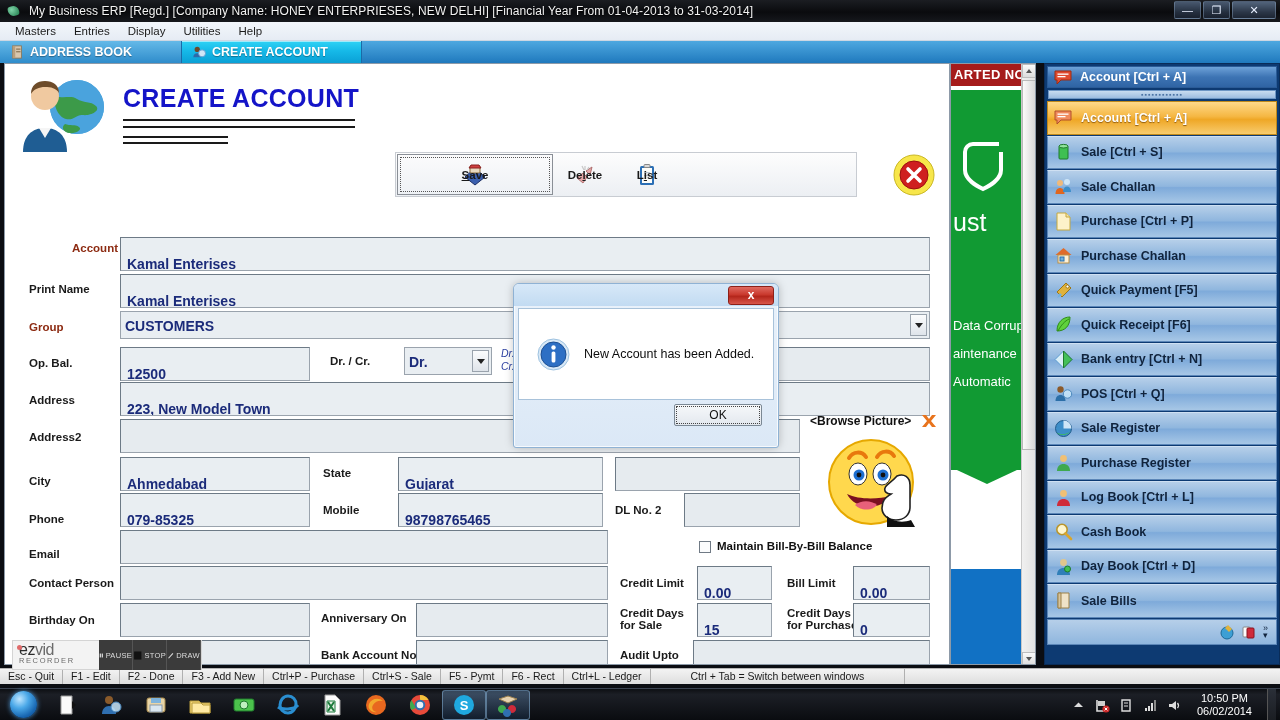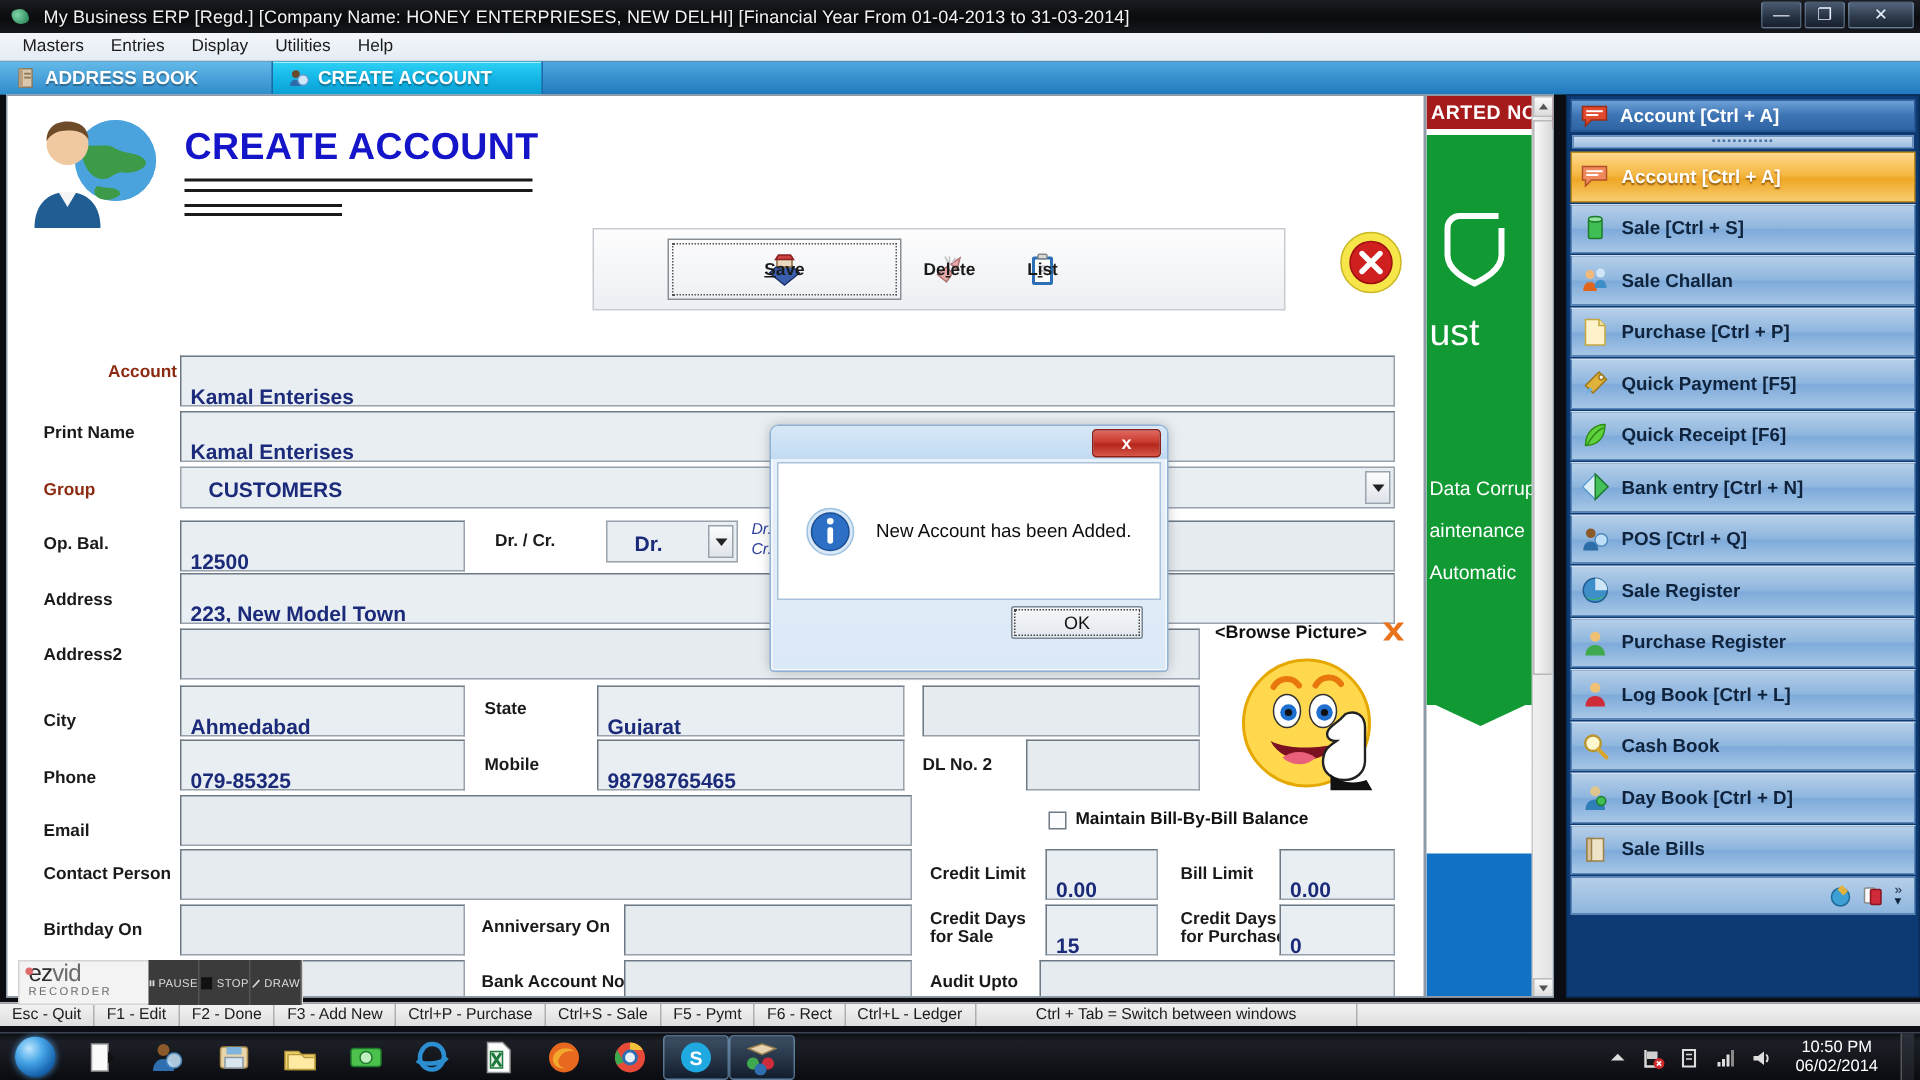--- a/index.html
+++ b/index.html
@@ -83,24 +83,24 @@
     letter-spacing:.3px;
   }
   .ttl-rule { position:absolute; background:#1a1a1a; }
   #rule1 { left:118px; top:55px; width:232px; height:2px; }
   #rule2 { left:118px; top:62px; width:232px; height:2px; }
   #rule3 { left:118px; top:72px; width:105px; height:2px; }
   #rule4 { left:118px; top:78px; width:105px; height:2px; }
 
   
   #toolbar {
-    position:absolute; left:390px; top:88px; width:462px; height:55px;
+    position:absolute; left:390px; top:88px; width:462px; height:45px;
     background:linear-gradient(180deg,#fdfdfd,#eceff3);
     border:1px solid #c8ccd2;
-    display:flex; align-items:center;padding-left:48px;
+    display:flex; align-items:center;
   }
   .tbtn {
     height:41px; display:flex; align-items:center; justify-content:center; gap:7px;
     font-size:17px; color:#111;
     padding:0 18px; margin:1px;
   }
   .tbtn.save { width:156px; border:1px solid #8a8f96; background:linear-gradient(180deg,#fbfbfc,#eef1f5); outline:1px dotted #555; outline-offset:-4px; }
   .tbtn.disabled { color:#9a9a9a; }
   .tbtn .lbl u { text-decoration:underline; }
   .tbicon { width:24px; height:24px; }
@@ -116,21 +116,21 @@
   .lbl.req { color:#8d2b12; }
   .fld {
     position:absolute; height:28px;
     background:#e9eef2; border:1px solid #9aa3ad;
     border-top-color:#6d7a86; border-left-color:#6d7a86;
     font-size:14px; font-weight:bold; color:#1b2b7a;
     padding:16px 6px; line-height:20px; white-space:nowrap; overflow:hidden;
   }
   .fld.empty { background:#e6ebef; }
   .ddl { position:absolute; height:28px; background:#e9eef2; border:1px solid #9aa3ad; }
-  .ddl .val { font-size:14px; font-weight:bold; color:#1b2b7a; padding:4px 18px; line-height:20px; }
+  .ddl .val { font-size:14px; font-weight:bold; color:#1b2b7a; padding:4px 4px; line-height:20px; }
   .ddl .arrow {
     position:absolute; right:2px; top:2px; width:17px; height:22px;
     background:linear-gradient(180deg,#fbfcfd,#dfe4ea); border:1px solid #9aa3ad;
     display:flex; align-items:center; justify-content:center;
   }
   .ddl .arrow::after {
     content:""; width:0;height:0;border-left:4px solid transparent;border-right:4px solid transparent;
     border-top:5px solid #222;
   }
   .drcr-note { position:absolute; font-size:10.5px; font-style:italic; color:#2b3fa0; line-height:12px; }
@@ -562,20 +562,28 @@
   </div>
 
   <div class="sb-item">
     <svg class="sb-ico" viewBox="0 0 19 19">
       <path d="M3 1h9l4 4v13H3z" fill="#fdf2c9" stroke="#c5a83f"></path>
       <path d="M12 1v4h4" fill="#f2e3a8" stroke="#c5a83f"></path>
     </svg>
     <span>Purchase [Ctrl + P]</span>
   </div>
 
+  <div class="sb-item">
+    <svg class="sb-ico" viewBox="0 0 19 19">
+      <path d="M1.5 9 9.5 2l8 7z" fill="#e06b2a"></path>
+      <rect x="4" y="9" width="11" height="8" fill="#fdf1d8" stroke="#b98f46"></rect>
+      <rect x="6" y="11" width="4" height="4" fill="#6fb1e0" stroke="#2c6fa8"></rect>
+    </svg>
+    <span>Purchase Challan</span>
+  </div>
 
   <div class="sb-item">
     <svg class="sb-ico" viewBox="0 0 19 19">
       <path d="M12 2l5 5-9 9-5-5z" fill="#e0b23c" stroke="#9c7616"></path>
       <circle cx="13.5" cy="5.5" r="1.6" fill="#fff" stroke="#9c7616"></circle>
       <path d="M6 12l-3 5 5-3z" fill="#6fb1e0"></path>
     </svg>
     <span>Quick Payment [F5]</span>
   </div>
 

